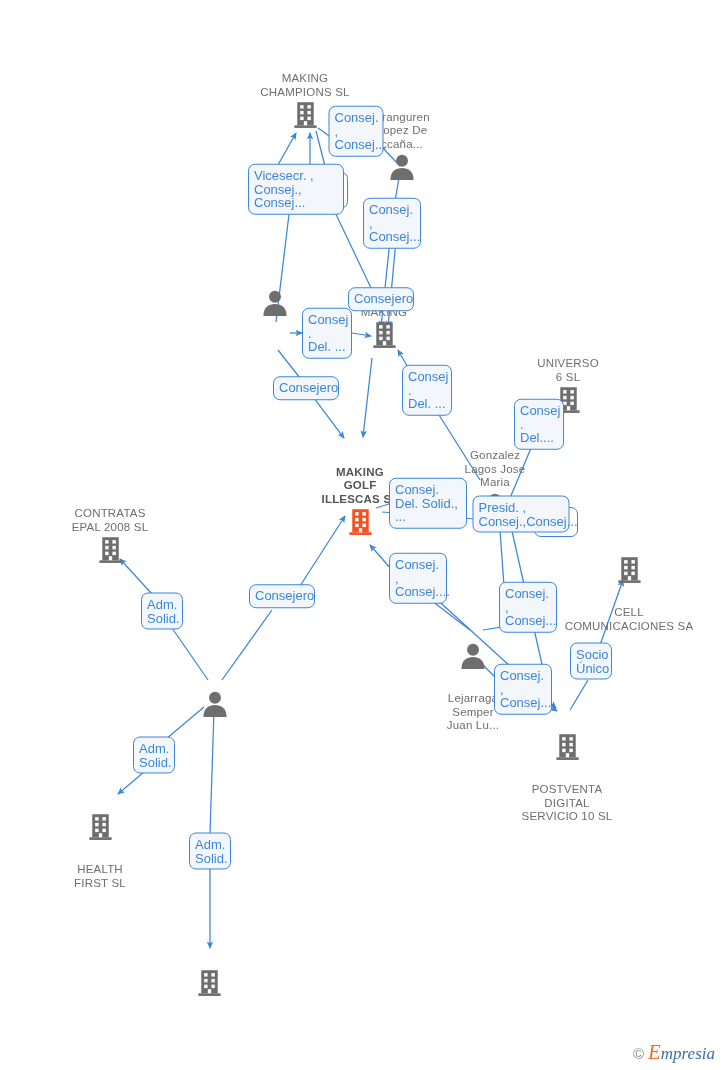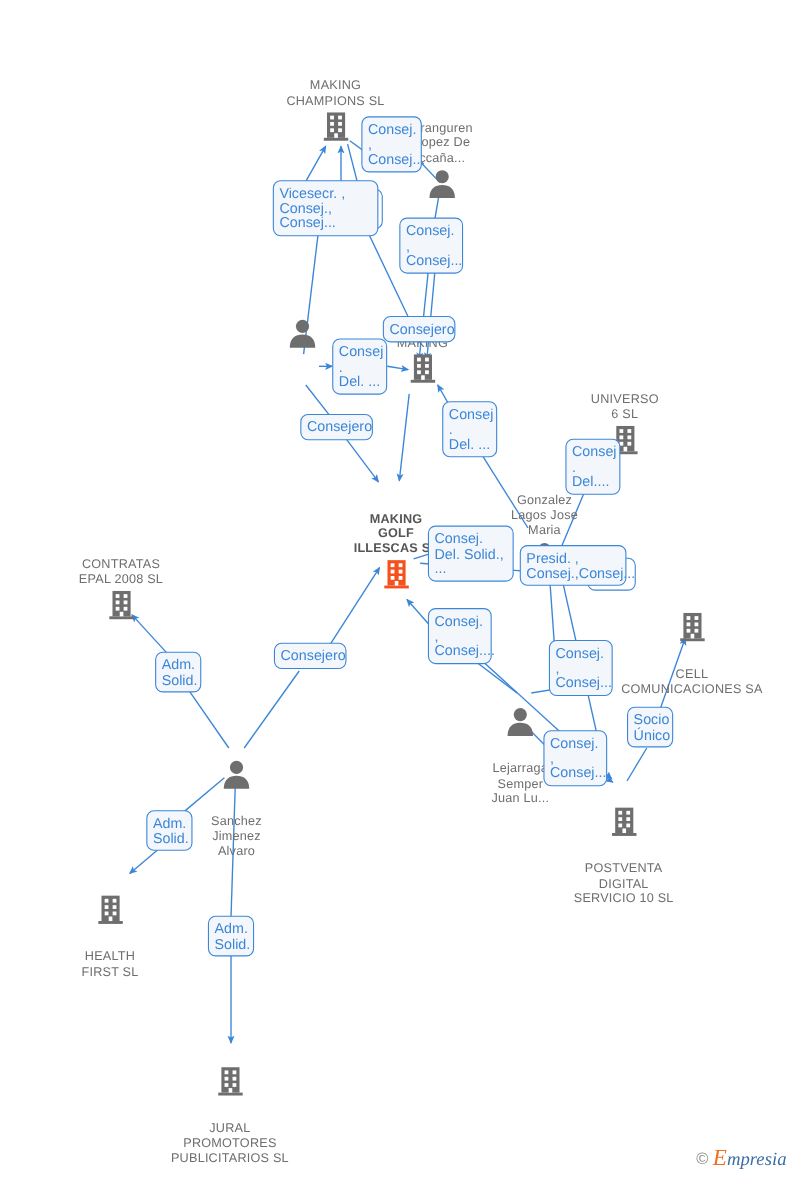--- a/index.html
+++ b/index.html
@@ -274,23 +274,20 @@
           </svg></span>
         <div class="node-label">Lejarraga
 Semper
 Juan Lu...</div>
       </div>
       <div class="node label-below" style="left: 215px; top: 690px;">
         <span class="glyph"><svg width="28" height="28" viewBox="0 0 30 30" xmlns="http://www.w3.org/2000/svg">
             <circle cx="15" cy="8.2" r="6.4" fill="#6e6e6e"></circle>
             <path d="M2.6 29 C2.6 19.6 8.2 16.2 15 16.2 C21.8 16.2 27.4 19.6 27.4 29 Z" fill="#6e6e6e"></path>
           </svg></span>
-        <div class="node-label">Sanchez
-Jimenez
-Alvaro</div>
       </div>
       <div class="node label-below" style="left: 567px; top: 733px; text-align: center;">
         <span class="glyph"><svg width="25" height="28" viewBox="0 0 30 34" xmlns="http://www.w3.org/2000/svg">
             <rect x="5" y="1.5" width="20" height="28" fill="#6e6e6e"></rect>
             <rect x="1.5" y="29.5" width="27" height="3.2" fill="#6e6e6e"></rect>
             <rect x="8.5" y="5" width="4.2" height="4.2" fill="#ffffff"></rect>
             <rect x="17.3" y="5" width="4.2" height="4.2" fill="#ffffff"></rect>
             <rect x="8.5" y="12" width="4.2" height="4.2" fill="#ffffff"></rect>
             <rect x="17.3" y="12" width="4.2" height="4.2" fill="#ffffff"></rect>
             <rect x="8.5" y="19" width="4.2" height="4.2" fill="#ffffff"></rect>
@@ -321,23 +318,20 @@
             <rect x="5" y="1.5" width="20" height="28" fill="#6e6e6e"></rect>
             <rect x="1.5" y="29.5" width="27" height="3.2" fill="#6e6e6e"></rect>
             <rect x="8.5" y="5" width="4.2" height="4.2" fill="#ffffff"></rect>
             <rect x="17.3" y="5" width="4.2" height="4.2" fill="#ffffff"></rect>
             <rect x="8.5" y="12" width="4.2" height="4.2" fill="#ffffff"></rect>
             <rect x="17.3" y="12" width="4.2" height="4.2" fill="#ffffff"></rect>
             <rect x="8.5" y="19" width="4.2" height="4.2" fill="#ffffff"></rect>
             <rect x="17.3" y="19" width="4.2" height="4.2" fill="#ffffff"></rect>
             <rect x="13" y="24.5" width="4" height="5" fill="#ffffff"></rect>
           </svg></span>
-        <div class="node-label">JURAL
-PROMOTORES
-PUBLICITARIOS SL</div>
       </div>
     </div>
   <div id="boxes-layer">
       <div class="rel-box" style="left: 356px; top: 131px; width: 55px; min-height: 33px; z-index: 3;">Consej. ,
 Consej...</div>
       <div class="rel-box" style="left: 296px; top: 189px; width: 96px; min-height: 33px; z-index: 3;">Vicesecr. ,
 Consej., Consej...</div>
       <div class="rel-box plain" style="left: 327px; top: 190px; width: 42px; min-height: 36px; z-index: 1;">...io
 ...co</div>
       <div class="rel-box" style="left: 392px; top: 223px; width: 58px; min-height: 33px; z-index: 3;">Consej. ,

